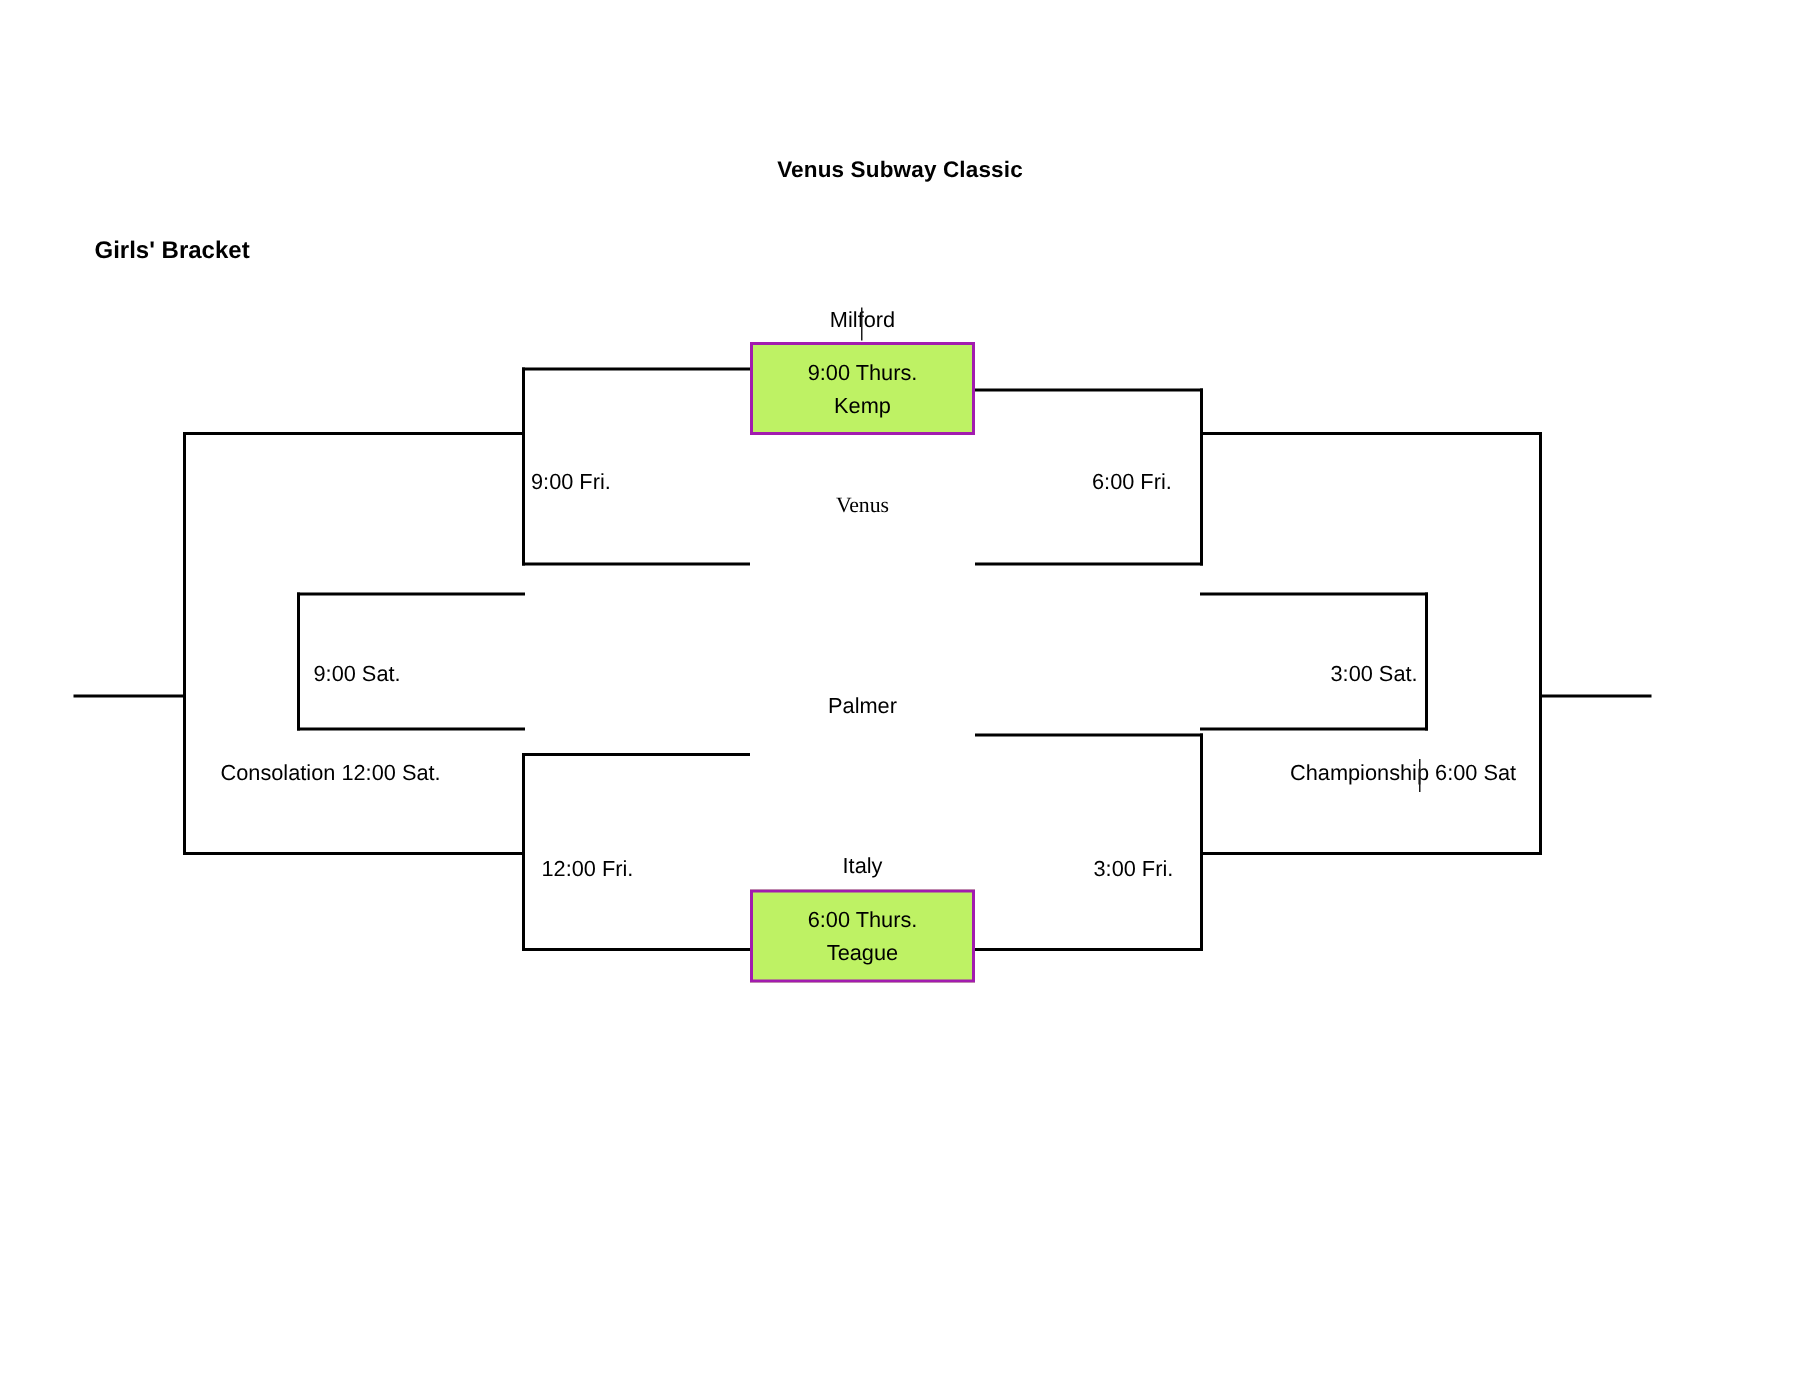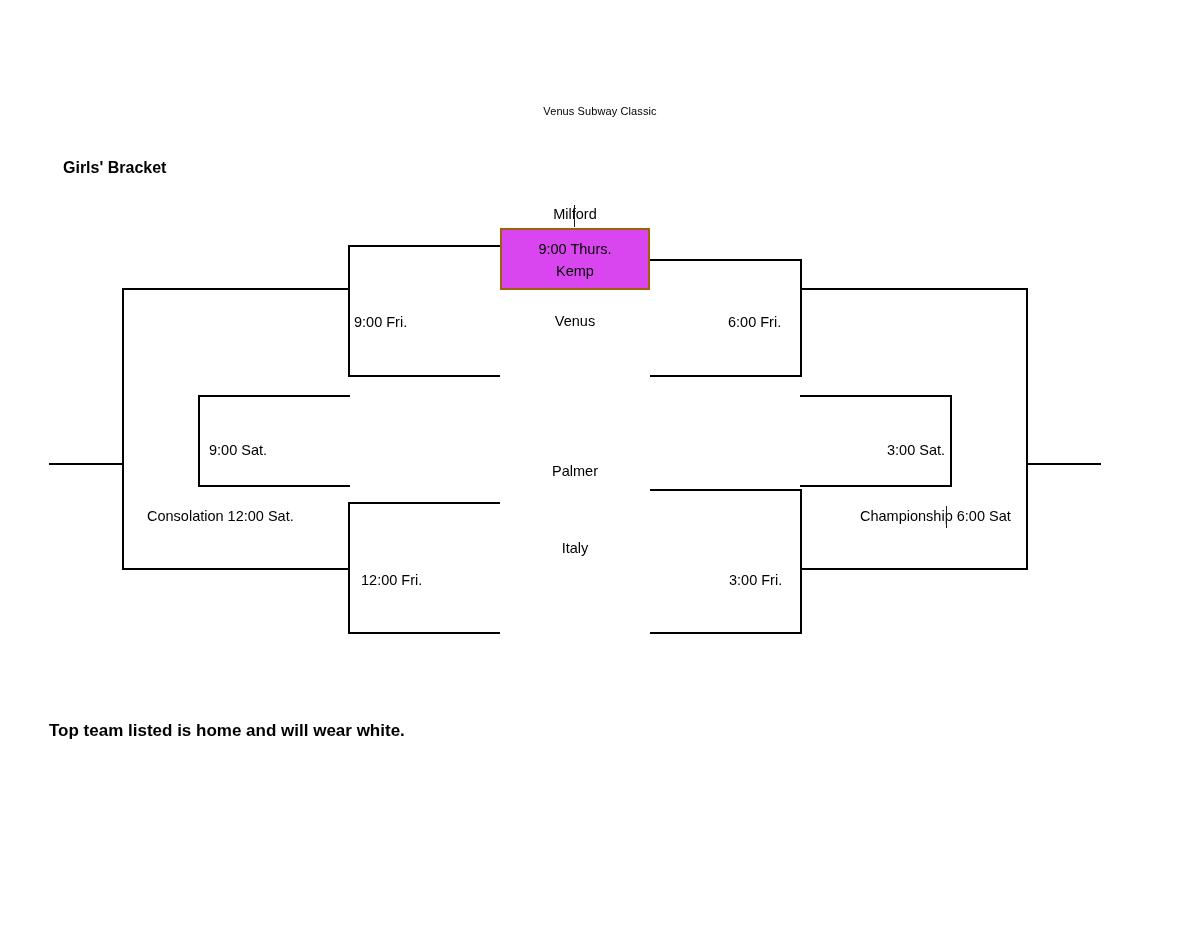--- a/index.html
+++ b/index.html
@@ -16,22 +16,22 @@
     font-family: "Liberation Sans", sans-serif;
     color: #000000;
     overflow: hidden;
   }
 
   
   .title-line {
     position: absolute;
     width: 100%;
     text-align: center;
-    font-weight: normal;
-    font-size: 11px;
+    font-weight: bold;
+    font-size: 15px;
     letter-spacing: 0.1px;
   }
   #title-1 { top: 105px; left: 0; }
   #title-2 { top: 132px; left: 0; }
 
   #bracket-label {
     position: absolute;
     top: 159px;
     left: 63px;
     font-weight: bold;
@@ -43,22 +43,22 @@
     top: 721px;
     left: 49px;
     font-weight: bold;
     font-size: 17px;
   }
 
   
   .game-box {
     position: absolute;
     box-sizing: border-box;
-    border: 2px solid #a16207;
-    background: #d946ef;
+    border: 2px solid #a21caf;
+    background: #bef264;
     z-index: 5;
   }
   .game-time {
     position: absolute;
     left: 0;
     width: 100%;
     text-align: center;
     font-size: 14.5px;
     white-space: pre;
   }
@@ -156,40 +156,43 @@
   <div class="hline" style="left:800px; top:395px; width:152px;"></div>
   <div class="hline" style="left:800px; top:485px; width:152px;"></div>
   <div class="vline" style="left:950px; top:395px; height:92px;"></div>
 
   <div class="team-top" style="left:500px; top:206px; width:150px;">Milford</div>
   <div class="game-box" style="left:500px; top:228px; width:150px; height:62px;">
     <div class="game-time" style="top:11px;">9:00 Thurs.</div>
     <div class="game-lower" style="top:33px;">Kemp</div>
   </div>
 
-  <div class="team-top" style="left:500px; top:313px; width:150px;">Venus</div>
+  <div class="team-top" style="left:500px; top:329px; width:150px;font-family:Liberation Serif, serif;">Venus</div>
 
   <div class="team-top" style="left:500px; top:463px; width:150px;">Palmer</div>
 
-  <div class="team-top" style="left:500px; top:540px; width:150px;">Italy</div>
+  <div class="team-top" style="left:500px; top:570px; width:150px;">Italy</div>
+  <div class="game-box" style="left:500px; top:593px; width:150px; height:62px;">
+    <div class="game-time" style="top:11px;">6:00 Thurs.</div>
+    <div class="game-lower" style="top:33px;">Teague</div>
+  </div>
 
   <div class="round-label" style="left:352px; top:314px;">9:00 Fri.</div>
 
   <div class="round-label" style="left:359px; top:572px;">12:00 Fri.</div>
 
   <div class="round-label" style="left:726px; top:314px;">6:00 Fri.</div>
 
   <div class="round-label" style="left:727px; top:572px;">3:00 Fri.</div>
 
   <div class="round-label" style="left:207px; top:442px;">9:00 Sat.</div>
 
   <div class="round-label" style="left:885px; top:442px;">3:00 Sat.</div>
 
   <div class="round-label" style="left:125px; top:508px;margin-left:20px;">Consolation 12:00 Sat.</div>
 
   <div class="round-label" style="left:858px; top:508px;">Championship 6:00 Sat</div>
 
   <div class="caret" style="left:574px; top:205px; height:22px;"></div>
   <div class="caret" style="left:946px; top:506px; height:22px;"></div>
 
-  <div id="footer-note">Top team listed is home and will wear white.</div>
 
 </div>
 
 </body></html>

